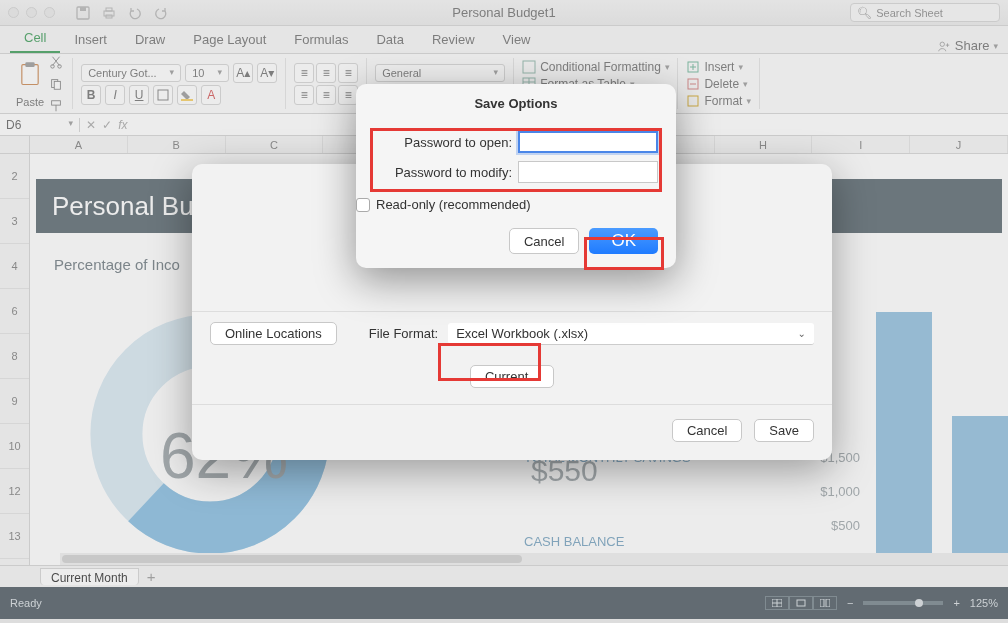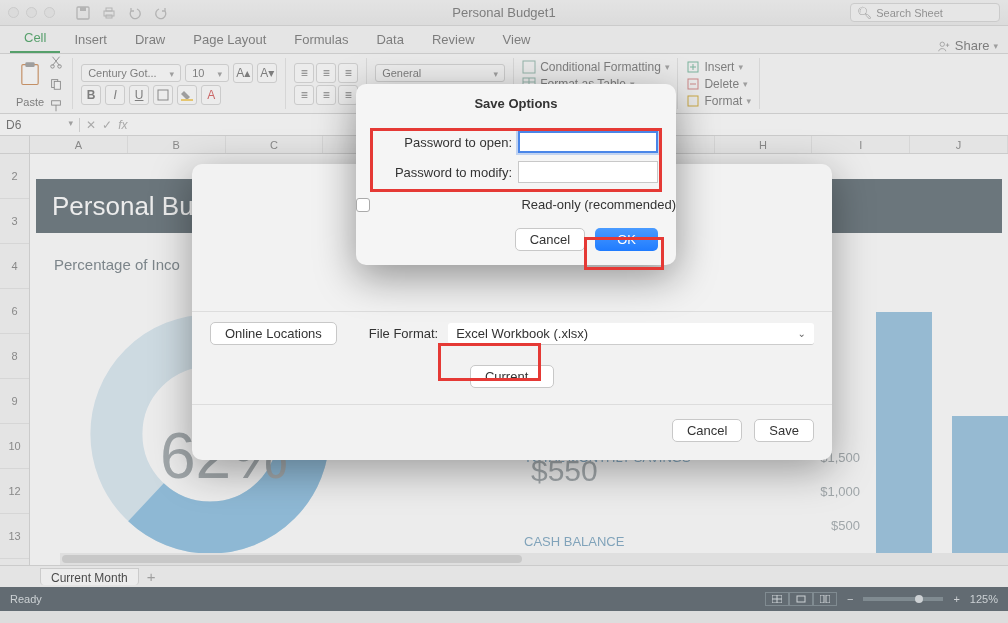--- a/index.html
+++ b/index.html
@@ -26,21 +26,21 @@
     .share { margin-left: auto; display: flex; align-items: center; gap: 4px; margin-top: 16px; }
     .share-icon-svg { width: 14px; height: 14px; fill: #888; }
     
     
     .ribbon { height: 60px; background: #fafafa; display: flex; align-items: stretch; padding: 4px 8px; border-bottom: 1px solid #ccc; gap: 0; font-size: 11px; color: #555; }
     .ribgroup { display: flex; flex-direction: column; justify-content: center; padding: 2px 8px; border-right: 1px solid #ddd; gap: 2px; }
     .ribgroup.row { flex-direction: row; align-items: center; gap: 4px; }
     .clip-icon { width: 28px; height: 28px; }
     .group-col { display: flex; flex-direction: column; gap: 8px; }
     .group-row { display: flex; gap: 4px; align-items: center; }
-    .combo { border: 1px solid #ccc; background: #fff; border-radius: 3px; padding: 2px 6px; font-size: 11px; display: flex; align-items: flex-end; }
+    .combo { border: 1px solid #ccc; background: #fff; border-radius: 3px; padding: 2px 6px; font-size: 11px; display: flex; align-items: flex-start; }
     .combo.font { width: 100px; justify-content: space-between; }
     .combo.size { width: 44px; justify-content: space-between; }
     .sq-btn { width: 20px; height: 20px; border: 1px solid #ccc; background: #fff; border-radius: 3px; display: flex; align-items: center; justify-content: center; font-size: 12px; }
     .rib-link { font-size: 12px; color: #555; display: flex; align-items: center; gap: 4px; }
     .rib-link-icon { width: 14px; height: 14px; }
     .editing-icon { width: 18px; height: 18px; margin-bottom: 2px;}
     
     
     .formula-bar { height: 22px; background: #fff; display: flex; align-items: center; border-bottom: 1px solid #ccc; font-size: 12px; color: #444; }
     .namebox { width: 80px; border-right: 1px solid #ccc; padding: 0 6px; display: flex; justify-content: space-between; }
@@ -70,21 +70,21 @@
     .bar { width: 56px; background: #7cb3d8; }
     .hscroll { position: absolute; left: 30px; right: 0; bottom: 0; height: 12px; background: #ececec; }
     .hscroll-thumb { height: 8px; margin: 2px; width: 460px; background: #c8c8c8; border-radius: 4px; }
     
     
     .sheet-tabs { height: 22px; background: #f3f3f3; display: flex; align-items: center; border-top: 1px solid #ccc; padding-left: 40px; font-size: 12px; }
     .tab { background: #fff; border: 1px solid #ccc; border-bottom: none; padding: 2px 10px 0 10px; border-radius: 0 0 4px 4px; margin-right: 4px; }
     .tab-add { color: #888; font-size: 15px; margin-left: 4px; }
     
     
-    .statusbar { height: 24px; background: #2b3a44; color: #cfd6db; display: flex; align-items: center; padding: 0 10px; font-size: 11px; }
+    .statusbar { height: 32px; background: #2b3a44; color: #cfd6db; display: flex; align-items: center; padding: 0 10px; font-size: 11px; }
     .statusbar .right { margin-left: auto; display: flex; align-items: center; gap: 10px; }
     .view-btns { display: flex; gap: 0; }
     .view-btn { width: 24px; height: 14px; border: 1px solid #5a6a73; display:flex; align-items:center; justify-content:center; }
     .zoom-slider { width: 80px; height: 4px; background: #5a6a73; position: relative; }
     .zoom-thumb { width: 8px; height: 8px; background: #cfd6db; border-radius: 50%; position: absolute; top: -2px; left: 65%; }
     
     
     .save-dialog { position: absolute; z-index: 10; left: 192px; top: 164px; width: 640px; height: 296px; background: #f2f2f2; border-radius: 10px; box-shadow: 0 10px 40px rgba(0,0,0,0.35); display: flex; flex-direction: column; font-size: 13px; color: #333; }
     .save-dialog .top-gap { flex: 1; }
     .save-dialog .content-row { display: flex; align-items: center; padding: 10px 18px; gap: 10px; }
@@ -95,23 +95,23 @@
     .save-dialog .bottom-btns { display: flex; justify-content: flex-end; gap: 12px; padding: 14px 18px 18px 18px; }
     .options-row { display: flex; justify-content: center; padding: 10px 0 16px 0; }
     
     
     .save-options { position: absolute; z-index: 20; left: 356px; top: 84px; width: 320px; background: #f5f5f5; border-radius: 10px; box-shadow: 0 12px 40px rgba(0,0,0,0.4); font-size: 13px; color: #333; padding-bottom: 14px; }
     .save-options .so-title { text-align: center; font-weight: 600; padding: 12px 0 16px 0; }
     .so-row { display: flex; align-items: center; justify-content: flex-end; padding: 4px 18px; gap: 6px; }
     .so-row label { font-size: 13px; }
     .so-input { width: 140px; height: 22px; border: 1px solid #c8c8c8; background: #fff; border-radius: 0; padding: 0 4px; outline: none; }
     .so-input.focused { border: 2px solid #4a86e8; box-shadow: 0 0 0 2px rgba(74,134,232,0.3); }
-    .so-check-row { display: flex; align-items: center; justify-content: space-between; gap: 6px; padding: 10px 0 12px 0; }
+    .so-check-row { display: flex; align-items: center; justify-content: flex-start; gap: 6px; padding: 10px 0 12px 0; }
     .so-btns { display: flex; justify-content: flex-end; gap: 10px; padding: 4px 18px 0 18px; }
-    .blue-btn { background: linear-gradient(#4a9bff,#1f7bff); color: #fff; border: none; border-radius: 5px; padding: 3px 22px; font-size: 13px; }
+    .blue-btn { background: linear-gradient(#4a9bff,#1f7bff); color: #fff; border: none; border-radius: 5px; padding: 3px 22px; font-size: 17px; }
     .checkbox { width: 14px; height: 14px; border: 1px solid #aaa; border-radius: 3px; background: #fff; }
     
     
     .hl { position: absolute; border: 3px solid #e53935; z-index: 30; pointer-events: none; }
     
     .dd { font-size: 9px; color: #888; }
     
     
     .align-grid { display: grid; grid-template-columns: repeat(3, 20px); gap: 2px; }
     

